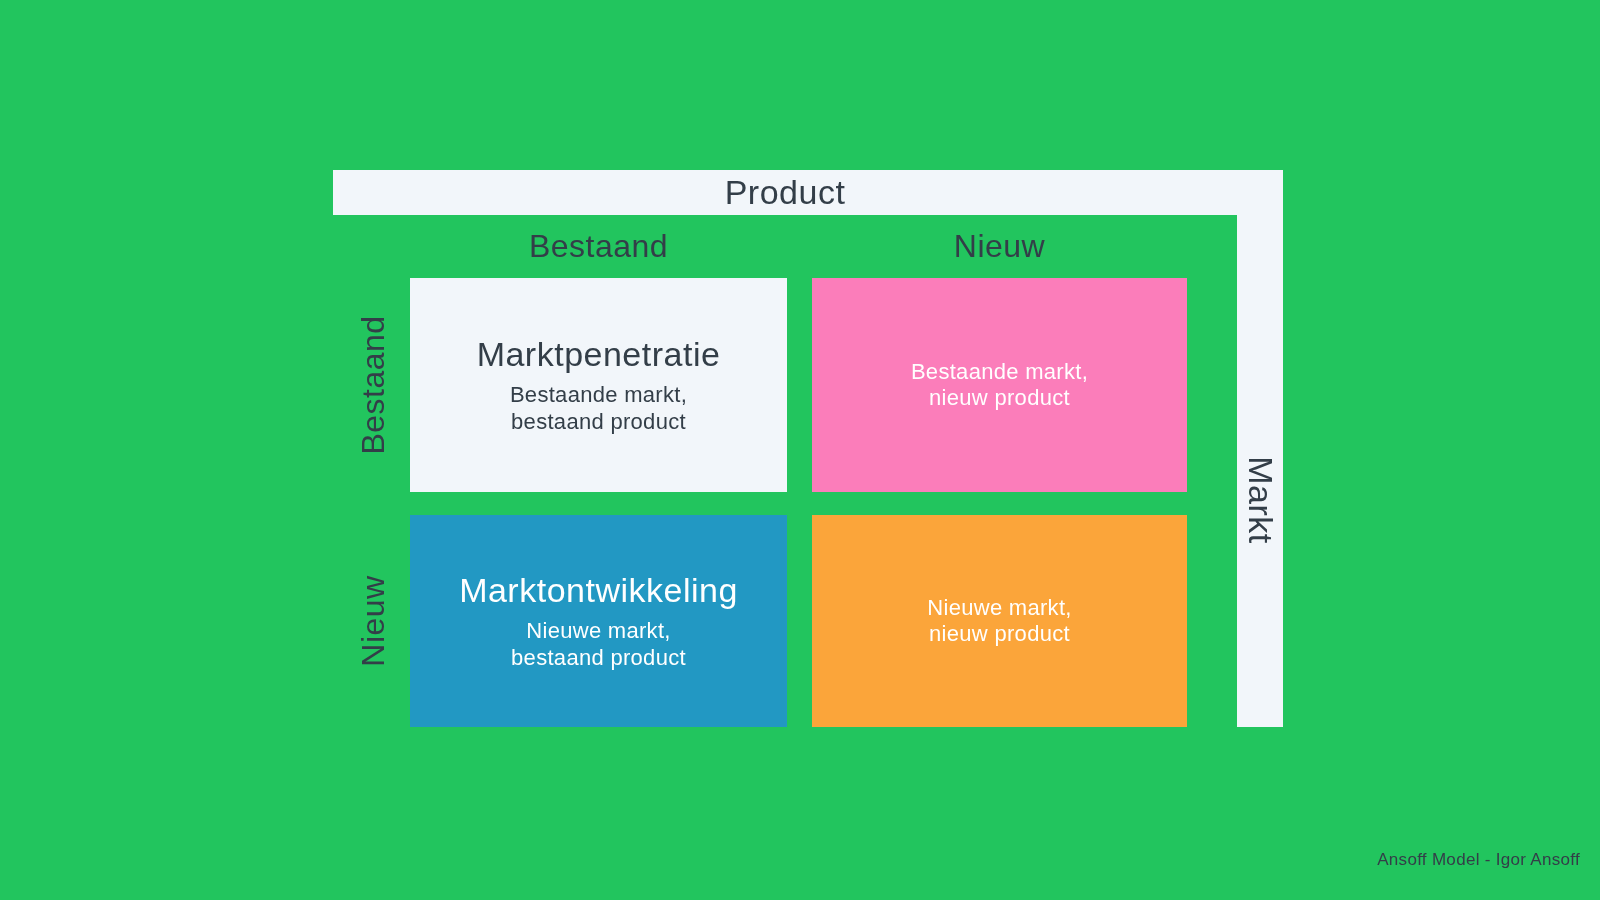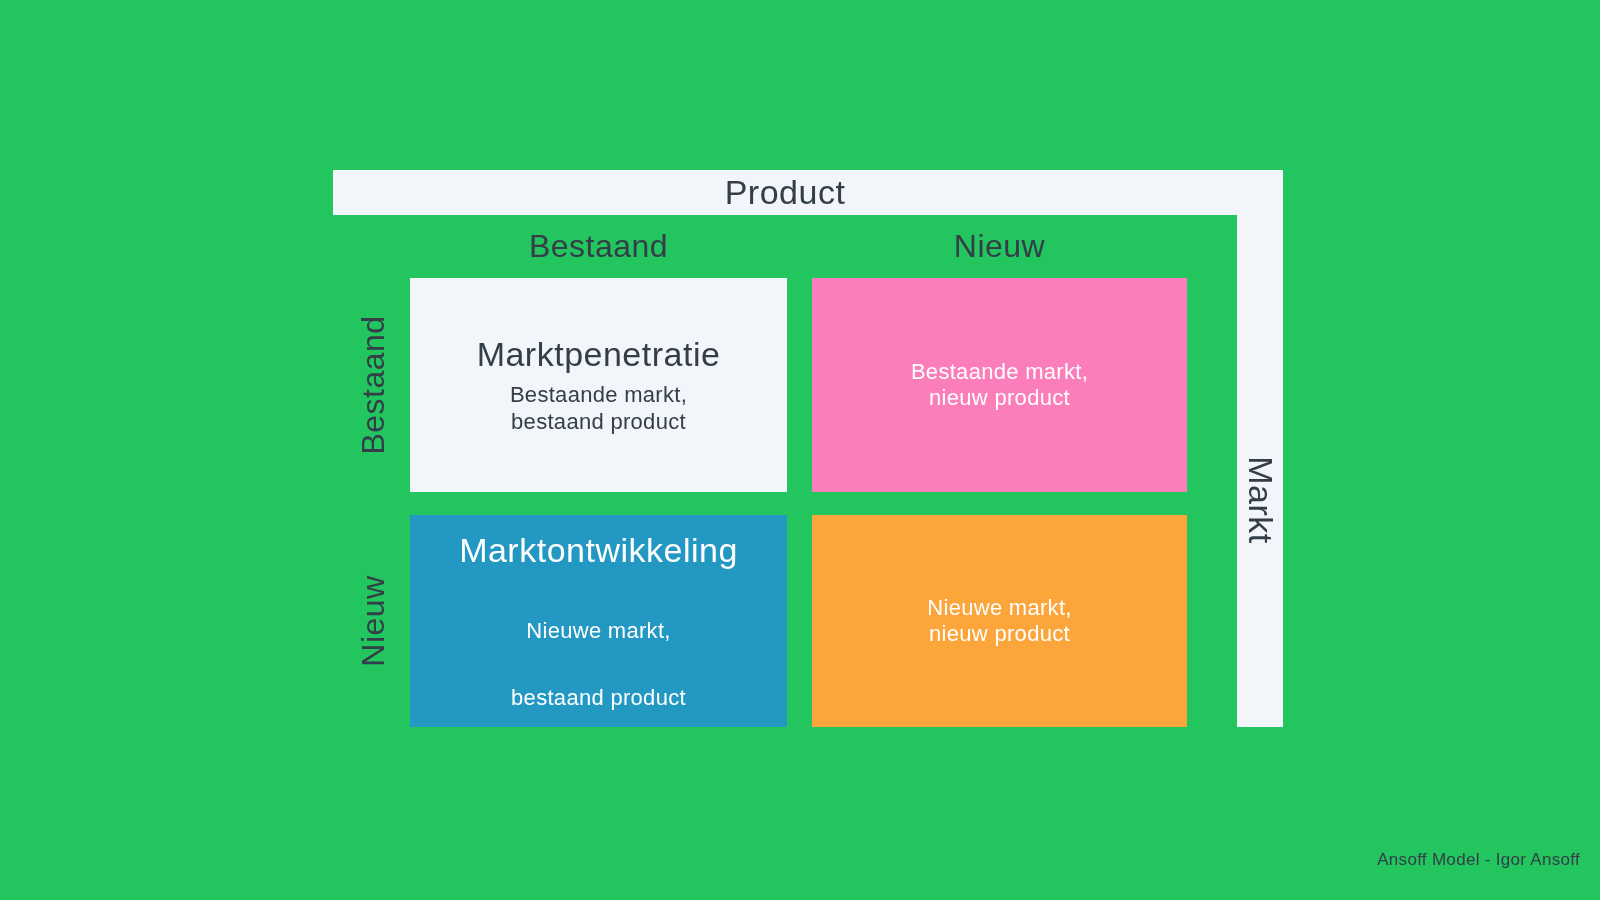--- a/index.html
+++ b/index.html
@@ -107,21 +107,21 @@
     <div class="q-title">Marktpenetratie</div>
     <div class="q-sub">Bestaande markt,</div>
     <div class="q-sub">bestaand product</div>
   </div>
 
   <div class="quadrant q2" style="background-color: rgb(251, 125, 186); color: rgb(255, 255, 255);">
     <div class="q-sub">Bestaande markt,</div>
     <div class="q-sub">nieuw product</div>
   </div>
 
-  <div class="quadrant q3" style="background-color: rgb(34, 152, 195); color: rgb(255, 255, 255); gap: 40px;">
+  <div class="quadrant q3" style="background-color: rgb(34, 152, 195); color: rgb(255, 255, 255);">
     <div class="q-title">Marktontwikkeling</div>
     <div class="q-sub">Nieuwe markt,</div>
     <div class="q-sub">bestaand product</div>
   </div>
 
   <div class="quadrant q4" style="background-color: rgb(251, 165, 58); color: rgb(255, 255, 255);">
     <div class="q-sub">Nieuwe markt,</div>
     <div class="q-sub">nieuw product</div>
   </div>
 

